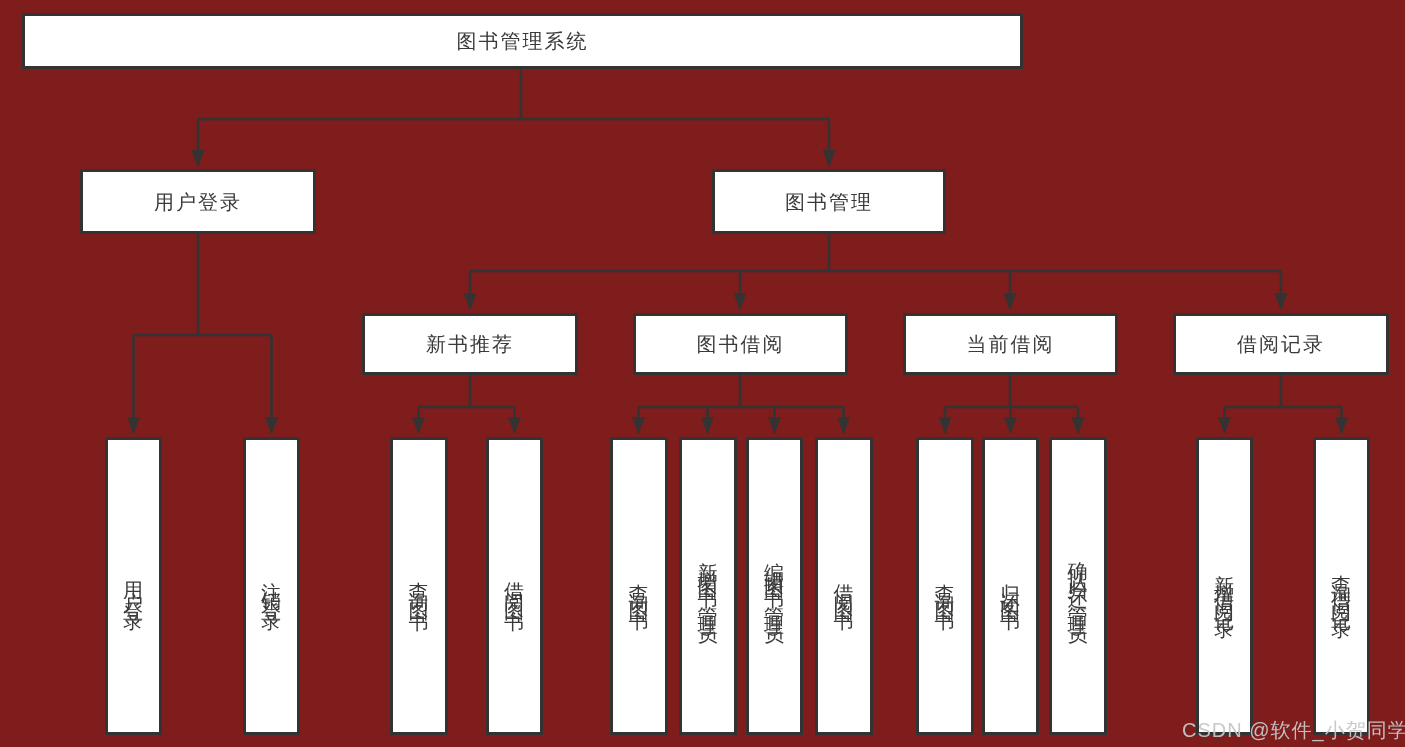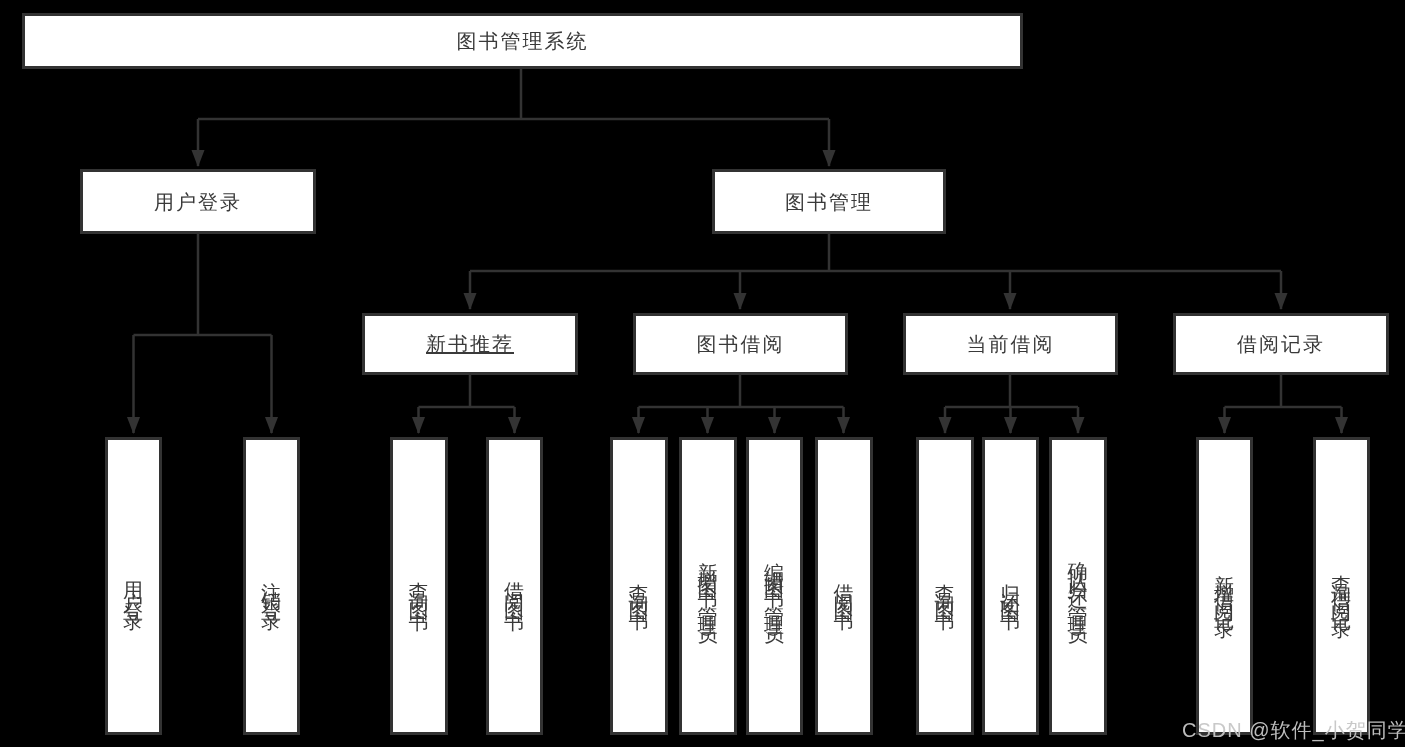--- a/index.html
+++ b/index.html
@@ -5,21 +5,21 @@
   html, body {
     margin: 0;
     padding: 0;
     background: #ffffff;
     font-family: "Liberation Sans", "DejaVu Sans", sans-serif;
   }
   .canvas {
     position: relative;
     width: 1405px;
     height: 747px;
-    background: #000000;
+    background: #7f1d1d;
     overflow: hidden;
   }
   .wires {
     position: absolute;
     left: 0;
     top: 0;
     width: 1405px;
     height: 747px;
   }
   .node {
@@ -33,21 +33,21 @@
     justify-content: center;
     font-size: 20px;
     line-height: 1;
     white-space: nowrap;
     letter-spacing: 2px;
   }
   
   .node.h-root  { left: 22px;   top: 13px;  width: 1001px; height: 56px; }
   .node.h-l2a   { left: 80px;   top: 169px; width: 236px;  height: 65px; }
   .node.h-l2b   { left: 712px;  top: 169px; width: 234px;  height: 65px; }
-  .node.h-l3a   { left: 362px;  top: 313px; width: 216px;  height: 62px; text-decoration: underline; }
+  .node.h-l3a   { left: 362px;  top: 313px; width: 216px;  height: 62px; }
   .node.h-l3b   { left: 633px;  top: 313px; width: 215px;  height: 62px; font-family: Liberation Serif, serif; }
   .node.h-l3c   { left: 903px;  top: 313px; width: 215px;  height: 62px; }
   .node.h-l3d   { left: 1173px; top: 313px; width: 216px;  height: 62px; }
   
   .node.leaf {
     top: 437px;
     height: 298px;
     width: 57px;
     writing-mode: vertical-rl;
     letter-spacing: 10px;

